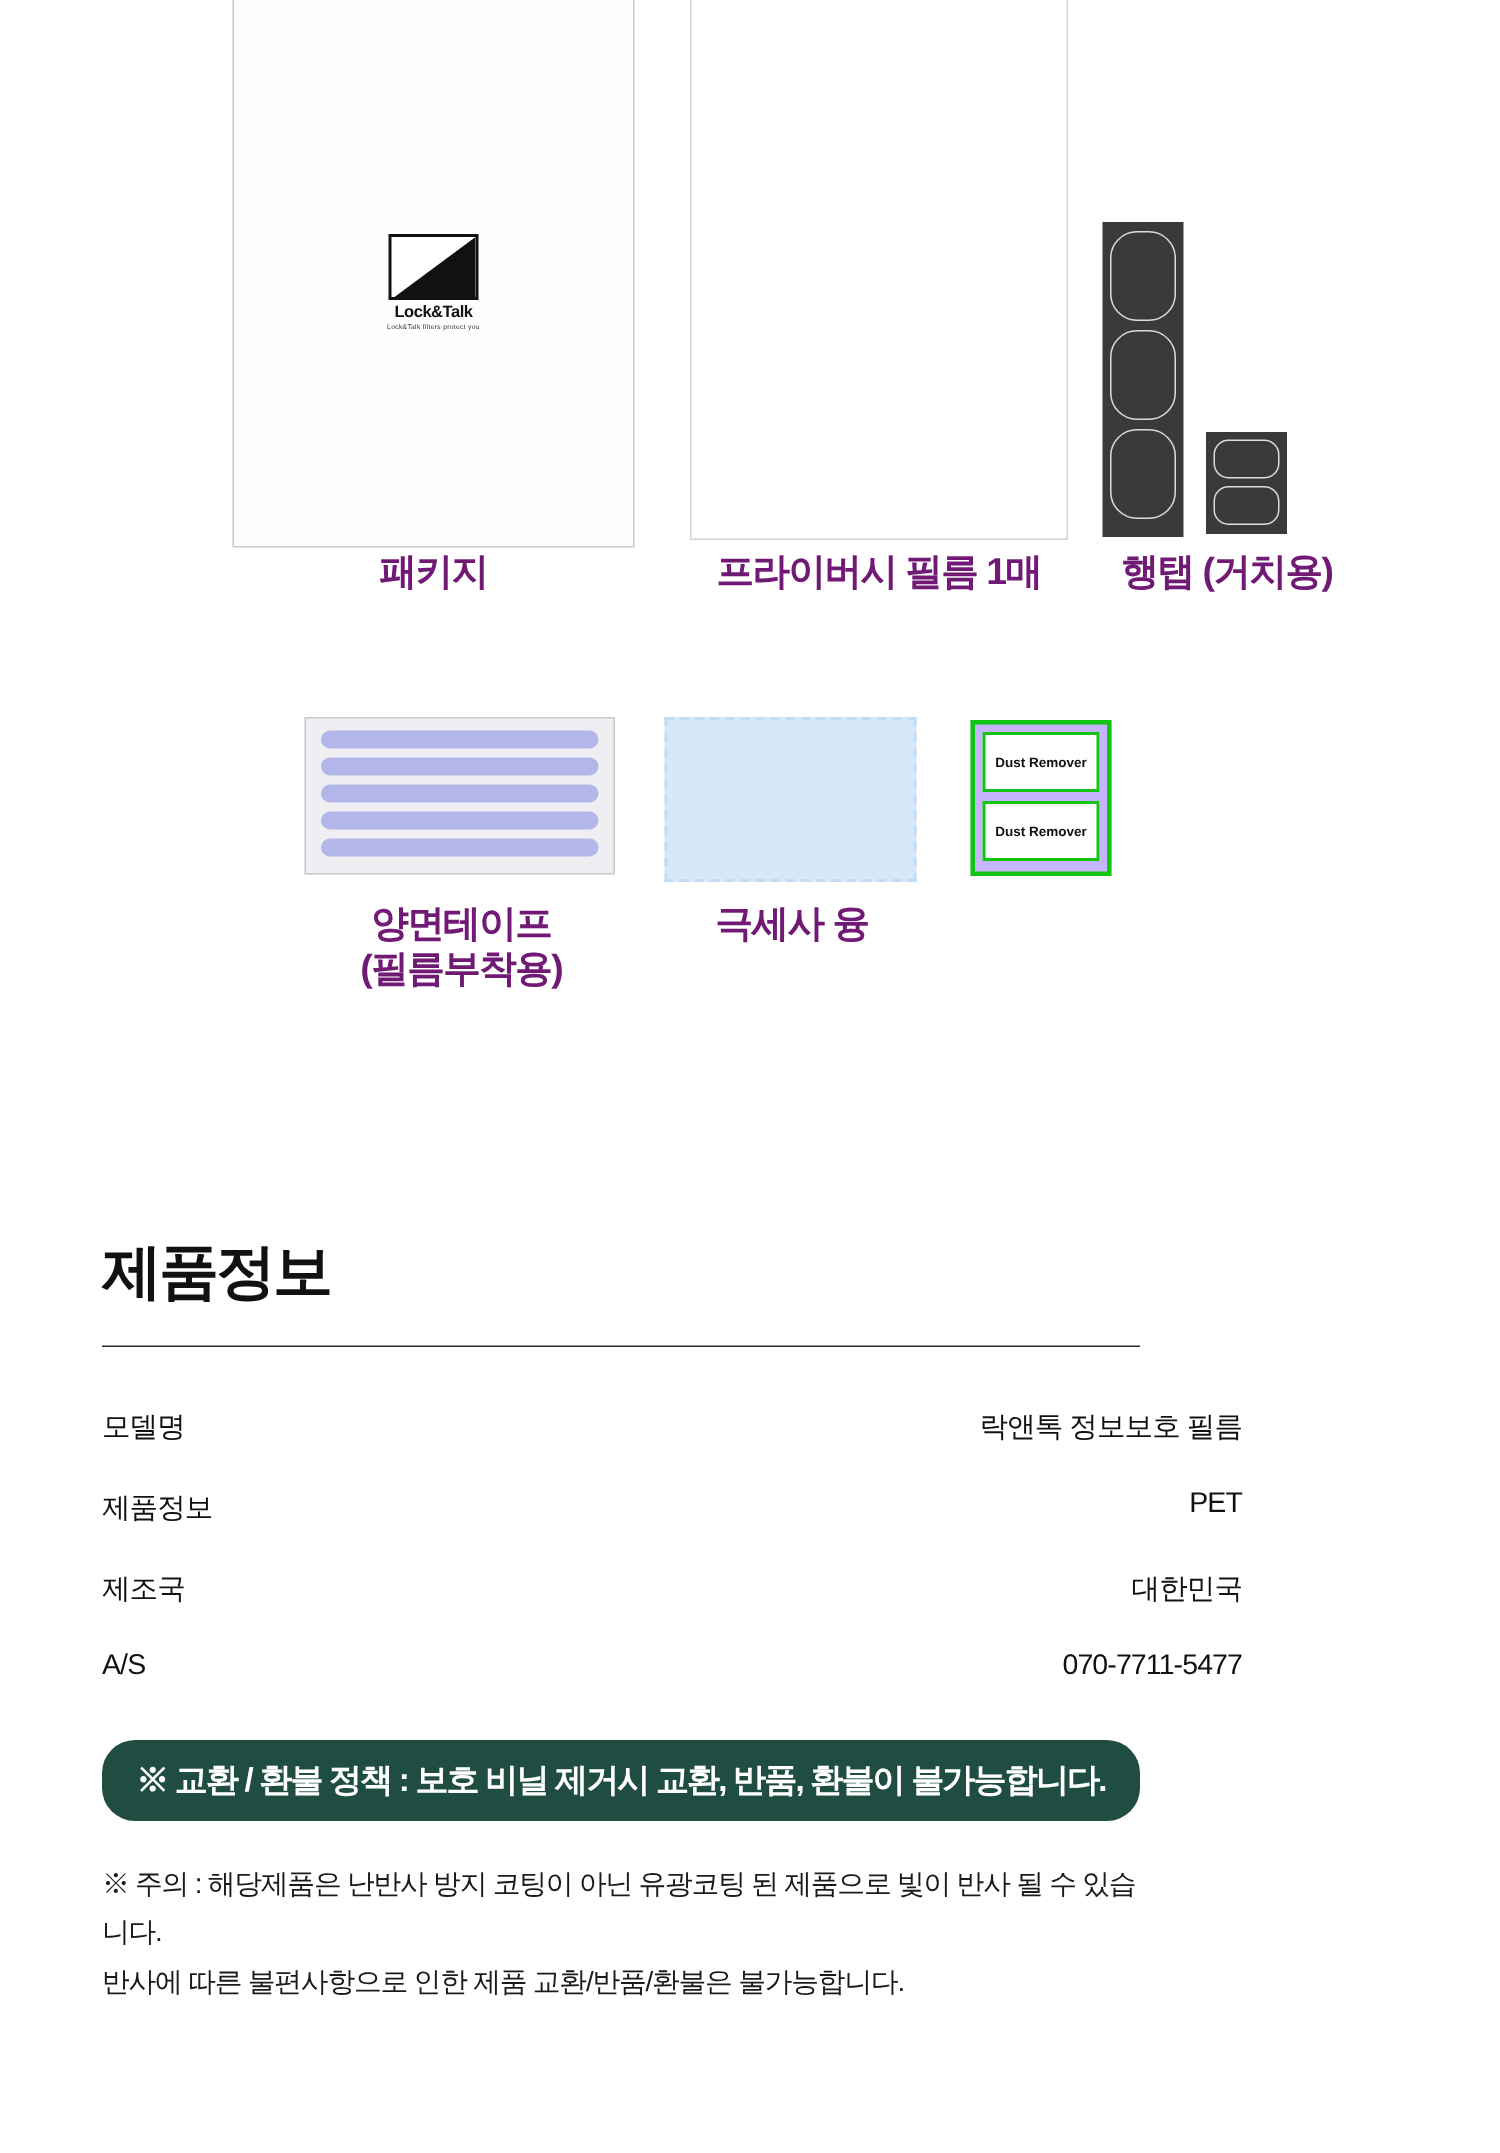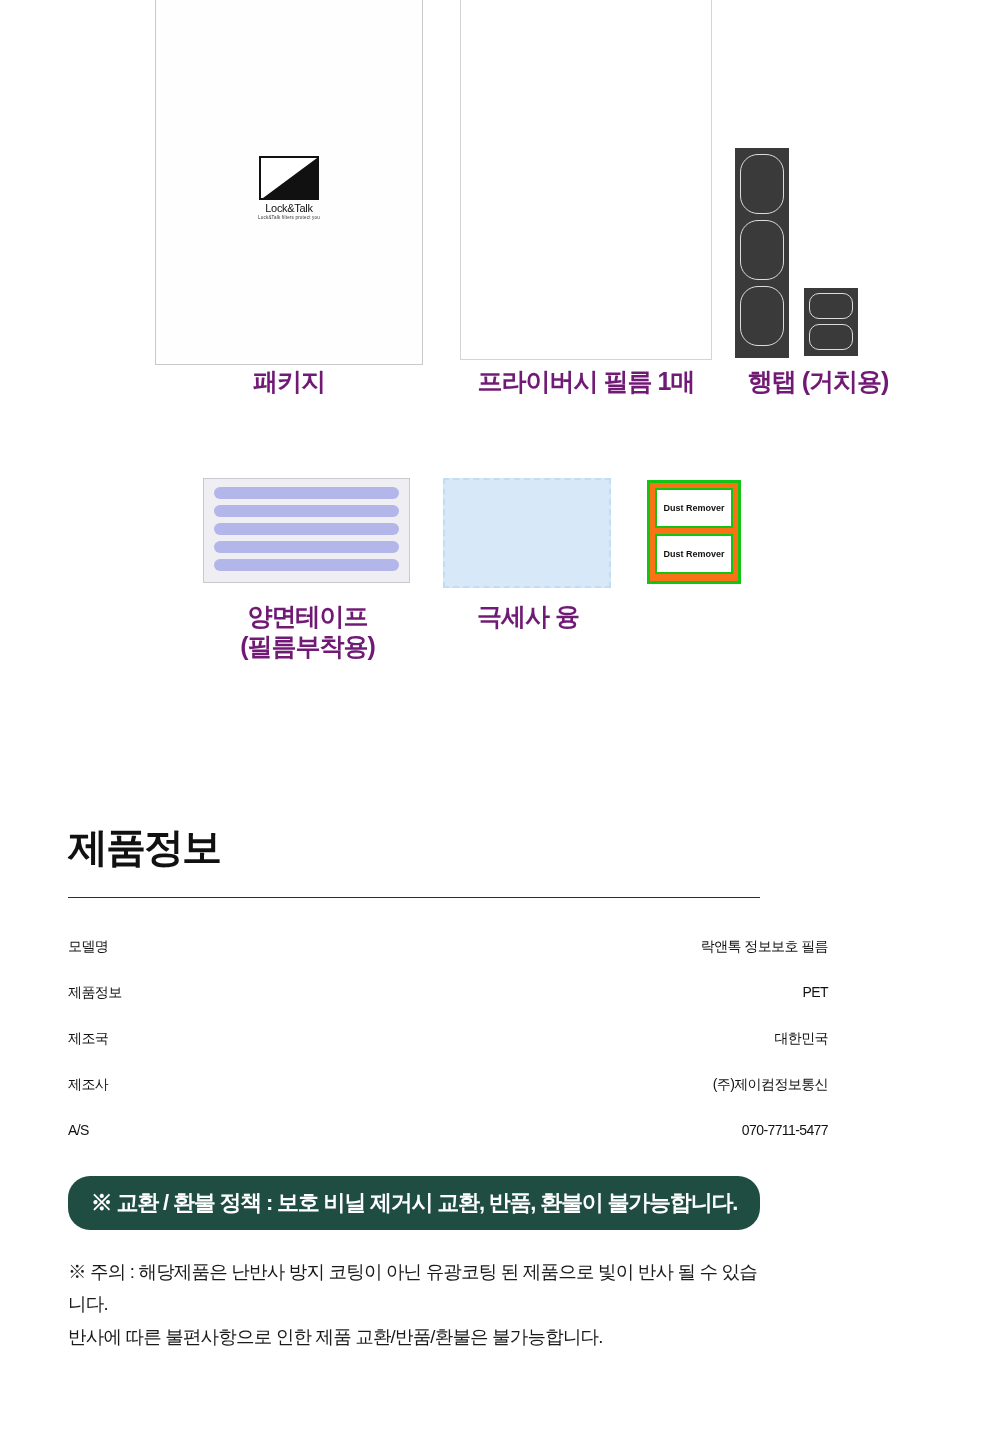--- a/index.html
+++ b/index.html
@@ -62,21 +62,21 @@
     right: 0;
     bottom: 0;
     width: 0;
     height: 0;
     border-style: solid;
     border-width: 0 0 40px 54px;
     border-color: transparent transparent #111 transparent;
   }
   .logo-name {
     font-size: 11px;
-    font-weight: normal;
+    font-weight: bold;
     letter-spacing: -0.3px;
     margin-top: 2px;
     color: #111;
   }
   .logo-tag {
     font-size: 4.5px;
     letter-spacing: 0.2px;
     color: #333;
     margin-top: 1px;
   }
@@ -182,21 +182,21 @@
     box-sizing: border-box;
   }
   .dust-box {
     position: absolute;
     left: 647px;
     top: 70px;
     width: 94px;
     height: 104px;
     border: 3px solid #14c414;
     box-sizing: border-box;
-    background: #f97316;
+    background: #c4b5fd;
     padding: 5px;
   }
   .dust-card {
     border: 2px solid #14c414;
     height: 40px;
     margin-bottom: 6px;
     font-size: 9px;
     font-weight: bold;
     color: #111;
     display: flex;
@@ -225,21 +225,21 @@
   }
   .info-rule {
     margin: 22px 68px 0 68px;
     border-top: 1px solid #2b2b2b;
   }
   .spec-table {
     margin: 26px 0 0 68px;
     border-collapse: collapse;
   }
   .spec-table td {
-    font-size: 14px;
+    font-size: 19px;
     color: #111;
     padding: 14px 0;
     letter-spacing: -0.6px;
     vertical-align: top;
   }
   .spec-key { width: 228px; }
   .spec-val { width: 600px; text-align: right; }
 
   .policy-bar {
     margin: 24px 68px 0 68px;
@@ -331,24 +331,20 @@
       </tr>
       <tr>
         <td class="spec-key">제품정보</td>
         <td class="spec-val">PET</td>
       </tr>
       <tr>
         <td class="spec-key">제조국</td>
         <td class="spec-val">대한민국</td>
       </tr>
       <tr>
-        <td class="spec-key">제조사</td>
-        <td class="spec-val">(주)제이컴정보통신</td>
-      </tr>
-      <tr>
         <td class="spec-key">A/S</td>
         <td class="spec-val">070-7711-5477</td>
       </tr>
     </tbody>
   </table>
 
   <div class="policy-bar">※ 교환 / 환불 정책 : 보호 비닐 제거시 교환, 반품, 환불이 불가능합니다.</div>
 
   <div class="notice">
     <div>※ 주의 : 해당제품은 난반사 방지 코팅이 아닌 유광코팅 된 제품으로 빛이 반사 될 수 있습니다.</div>

